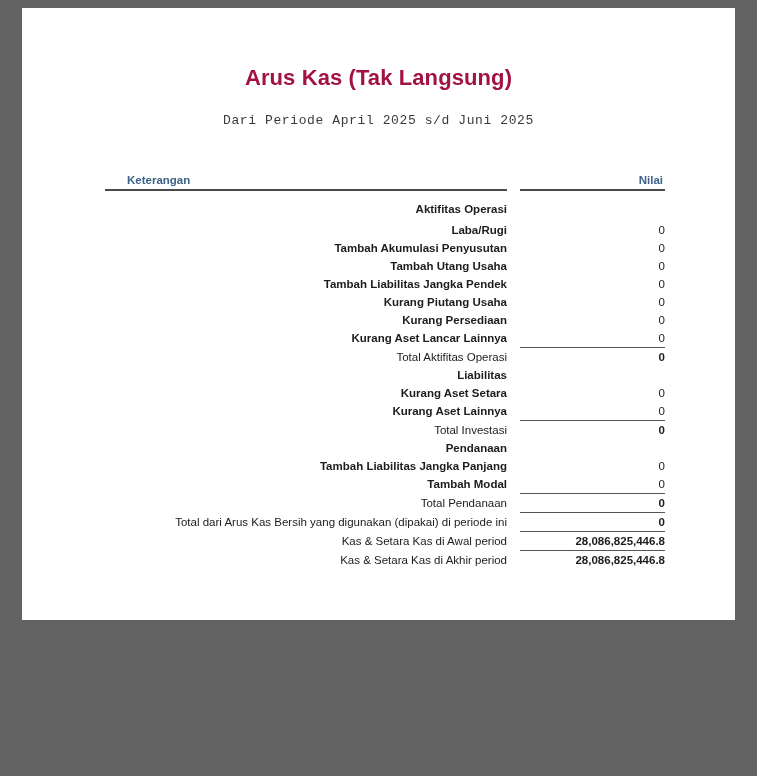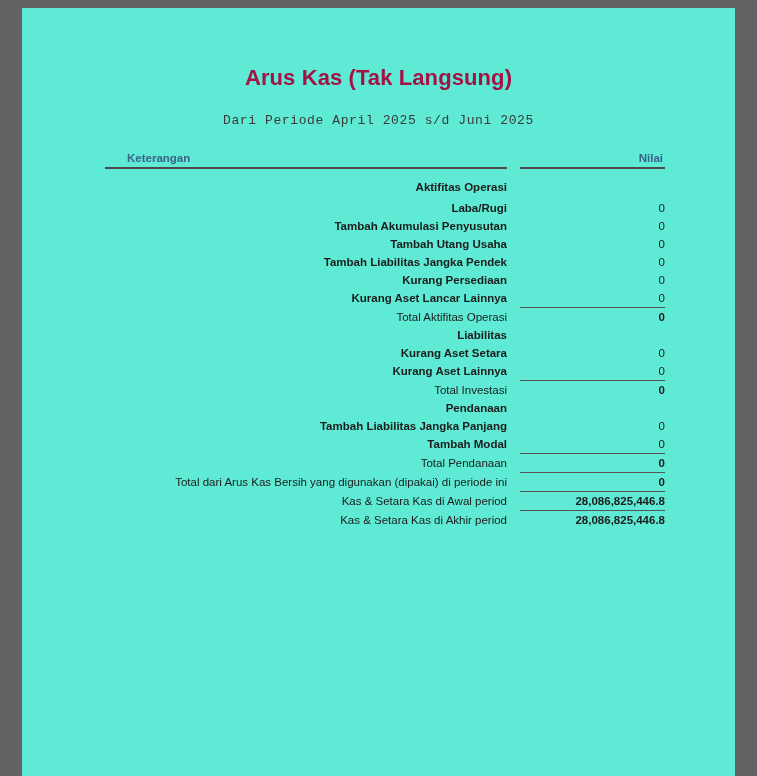--- a/index.html
+++ b/index.html
@@ -11,22 +11,22 @@
     height: 776px;
     background: #636363;
     font-family: "Liberation Sans", sans-serif;
     overflow: hidden;
   }
   #page {
     position: absolute;
     left: 22px;
     top: 8px;
     width: 713px;
-    height: 768px;
-    background: #5eead4;
+    height: 612px;
+    background: #ffffff;
     box-sizing: border-box;
   }
   #report-title {
     text-align: center;
     color: #a31245;
     font-size: 22px;
     font-weight: bold;
     letter-spacing: 0.1px;
     margin: 0;
     padding-top: 57px;
@@ -38,21 +38,21 @@
     font-family: "Liberation Mono", "DejaVu Sans Mono", monospace;
     font-size: 13px;
     letter-spacing: 0.6px;
     margin: 16px;
     padding-top: 6px;
     line-height: 16px;
   }
   #statement {
     position: absolute;
     left: 83px;
-    top: 144px;
+    top: 166px;
     width: 560px;
   }
   table.stmt {
     border-collapse: collapse;
     width: 100%;
     table-layout: fixed;
   }
   table.stmt col.c-label { width: 402px; }
   table.stmt col.c-gap   { width: 13px; }
   table.stmt col.c-value { width: 145px; }
@@ -136,20 +136,25 @@
             <td class="label">Tambah Utang Usaha</td>
             <td class="gap"></td>
             <td class="value">0</td>
           </tr>
           <tr class="item">
             <td class="label">Tambah Liabilitas Jangka Pendek</td>
             <td class="gap"></td>
             <td class="value">0</td>
           </tr>
           <tr class="item">
+            <td class="label">Kurang Piutang Usaha</td>
+            <td class="gap"></td>
+            <td class="value">0</td>
+          </tr>
+          <tr class="item">
             <td class="label">Kurang Persediaan</td>
             <td class="gap"></td>
             <td class="value">0</td>
           </tr>
           <tr class="item">
             <td class="label">Kurang Aset Lancar Lainnya</td>
             <td class="gap"></td>
             <td class="value">0</td>
           </tr>
           <tr class="total ruled">

